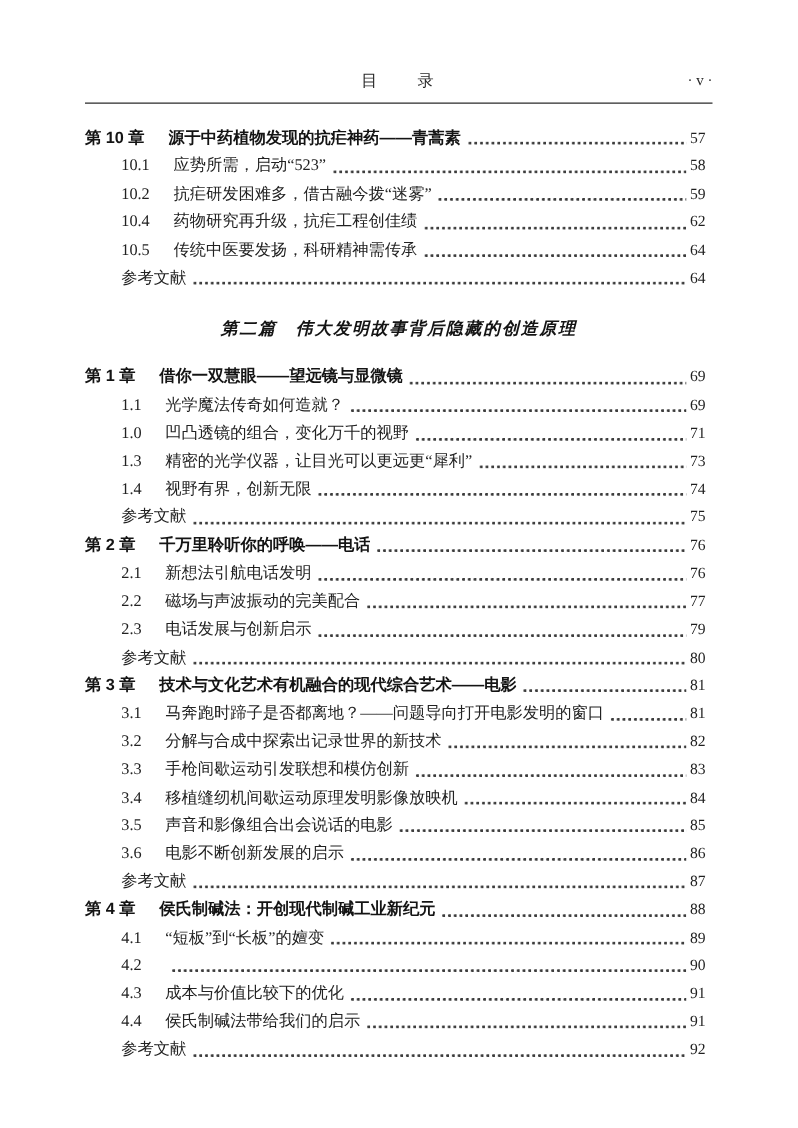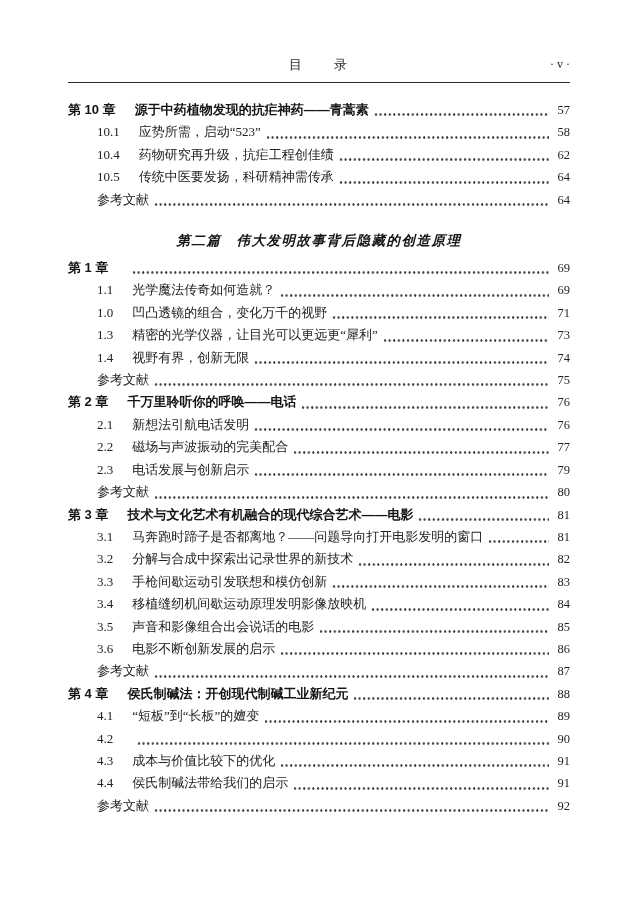--- a/index.html
+++ b/index.html
@@ -66,35 +66,35 @@
     height: 5px;
     align-self: flex-end;
     margin: 0 3px 4px 5px;
     background-image: radial-gradient(circle at 2px 2.5px, #3c3c3c 1px, transparent 1.35px);
     background-size: 4.6px 5px;
     background-repeat: repeat-x;
   }
   .pagenum {
     flex: none;
     min-width: 18px;
-    text-align: right;
+    text-align: left;
     font-family: "Liberation Serif", serif;
     font-weight: normal;
     font-size: 12.5px;
     color: #1f1f1f;
   }
   .part-heading {
     text-align: center;
     font-family: "Liberation Serif", serif;
     font-style: italic;
     font-weight: 600;
     font-size: 13.5px;
     letter-spacing: 1.5px;
     color: #141414;
-    margin: 19px 0 6px 0;
+    margin: 19px 0 17px 0;
     line-height: 21px;
   }
 </style>
 </head>
 <body>
 
 <div class="page">
   <div class="running-head">
     <div class="head-title">目　　录</div>
     <div class="head-page">· v ·</div>
@@ -107,40 +107,47 @@
     <span class="leader"></span>
     <span class="pagenum">57</span>
   </div>
       <div class="row section">
     <span class="label">10.1</span>
     <span class="title">应势所需，启动“523”</span>
     <span class="leader"></span>
     <span class="pagenum">58</span>
   </div>
       <div class="row section">
+    <span class="label">10.2</span>
+    <span class="title">抗疟研发困难多，借古融今拨“迷雾”</span>
+    <span class="leader"></span>
+    <span class="pagenum">59</span>
+  </div>
+      <div class="row section">
     <span class="label">10.4</span>
     <span class="title">药物研究再升级，抗疟工程创佳绩</span>
     <span class="leader"></span>
     <span class="pagenum">62</span>
   </div>
       <div class="row section">
     <span class="label">10.5</span>
     <span class="title">传统中医要发扬，科研精神需传承</span>
     <span class="leader"></span>
     <span class="pagenum">64</span>
   </div>
       <div class="row ref">
 
     <span class="title">参考文献</span>
     <span class="leader"></span>
     <span class="pagenum">64</span>
   </div>
       <div class="part-heading">第二篇　伟大发明故事背后隐藏的创造原理</div>
       <div class="row chapter">
     <span class="label">第 1 章</span>
+    <span class="title">借你一双慧眼——望远镜与显微镜</span>
     <span class="leader"></span>
     <span class="pagenum">69</span>
   </div>
       <div class="row section">
     <span class="label">1.1</span>
     <span class="title">光学魔法传奇如何造就？</span>
     <span class="leader"></span>
     <span class="pagenum">69</span>
   </div>
       <div class="row section">

